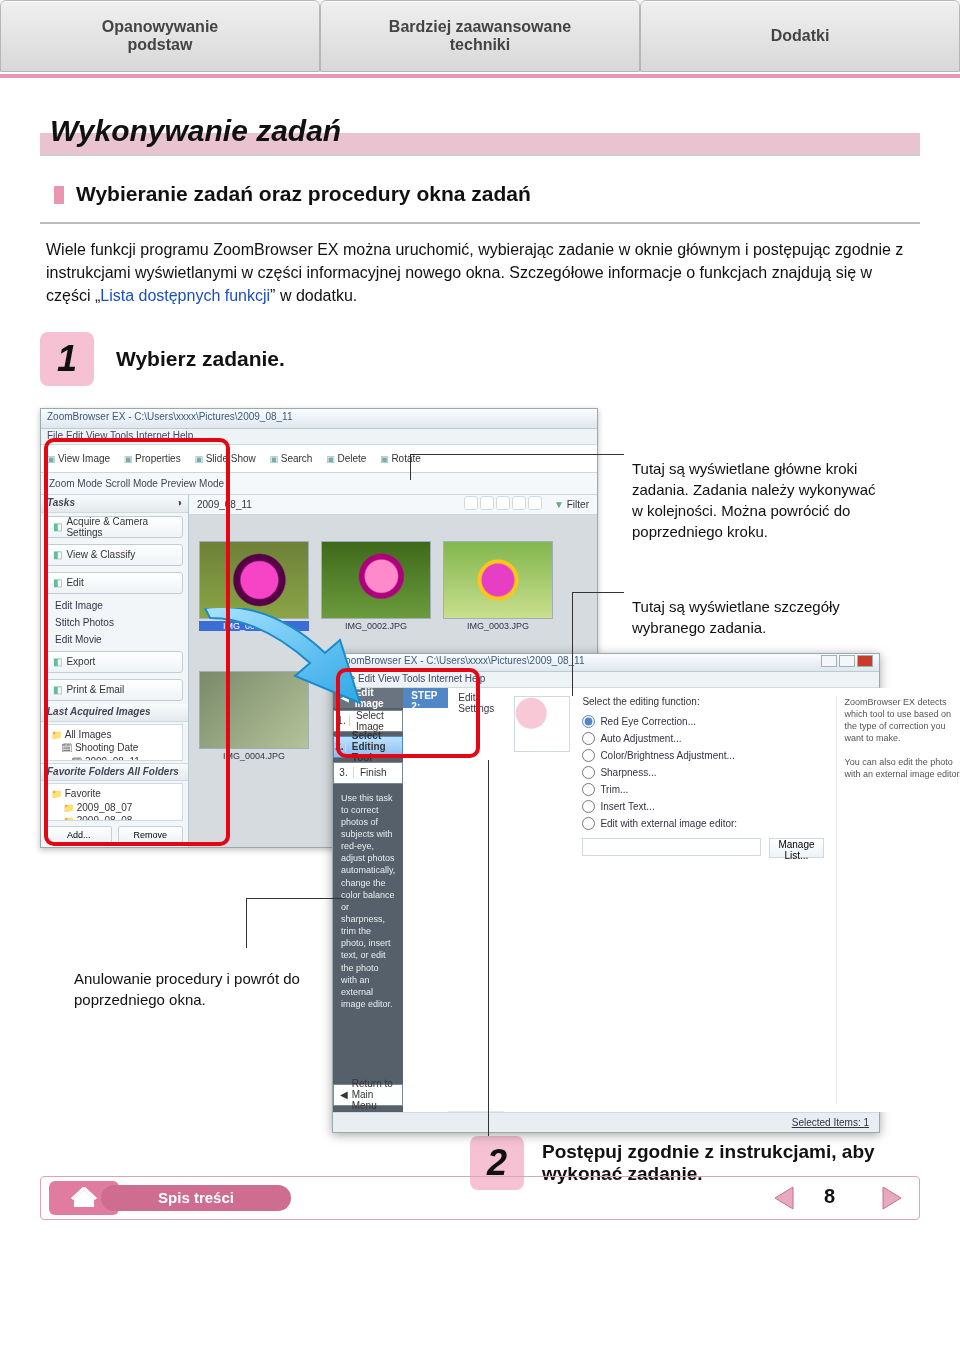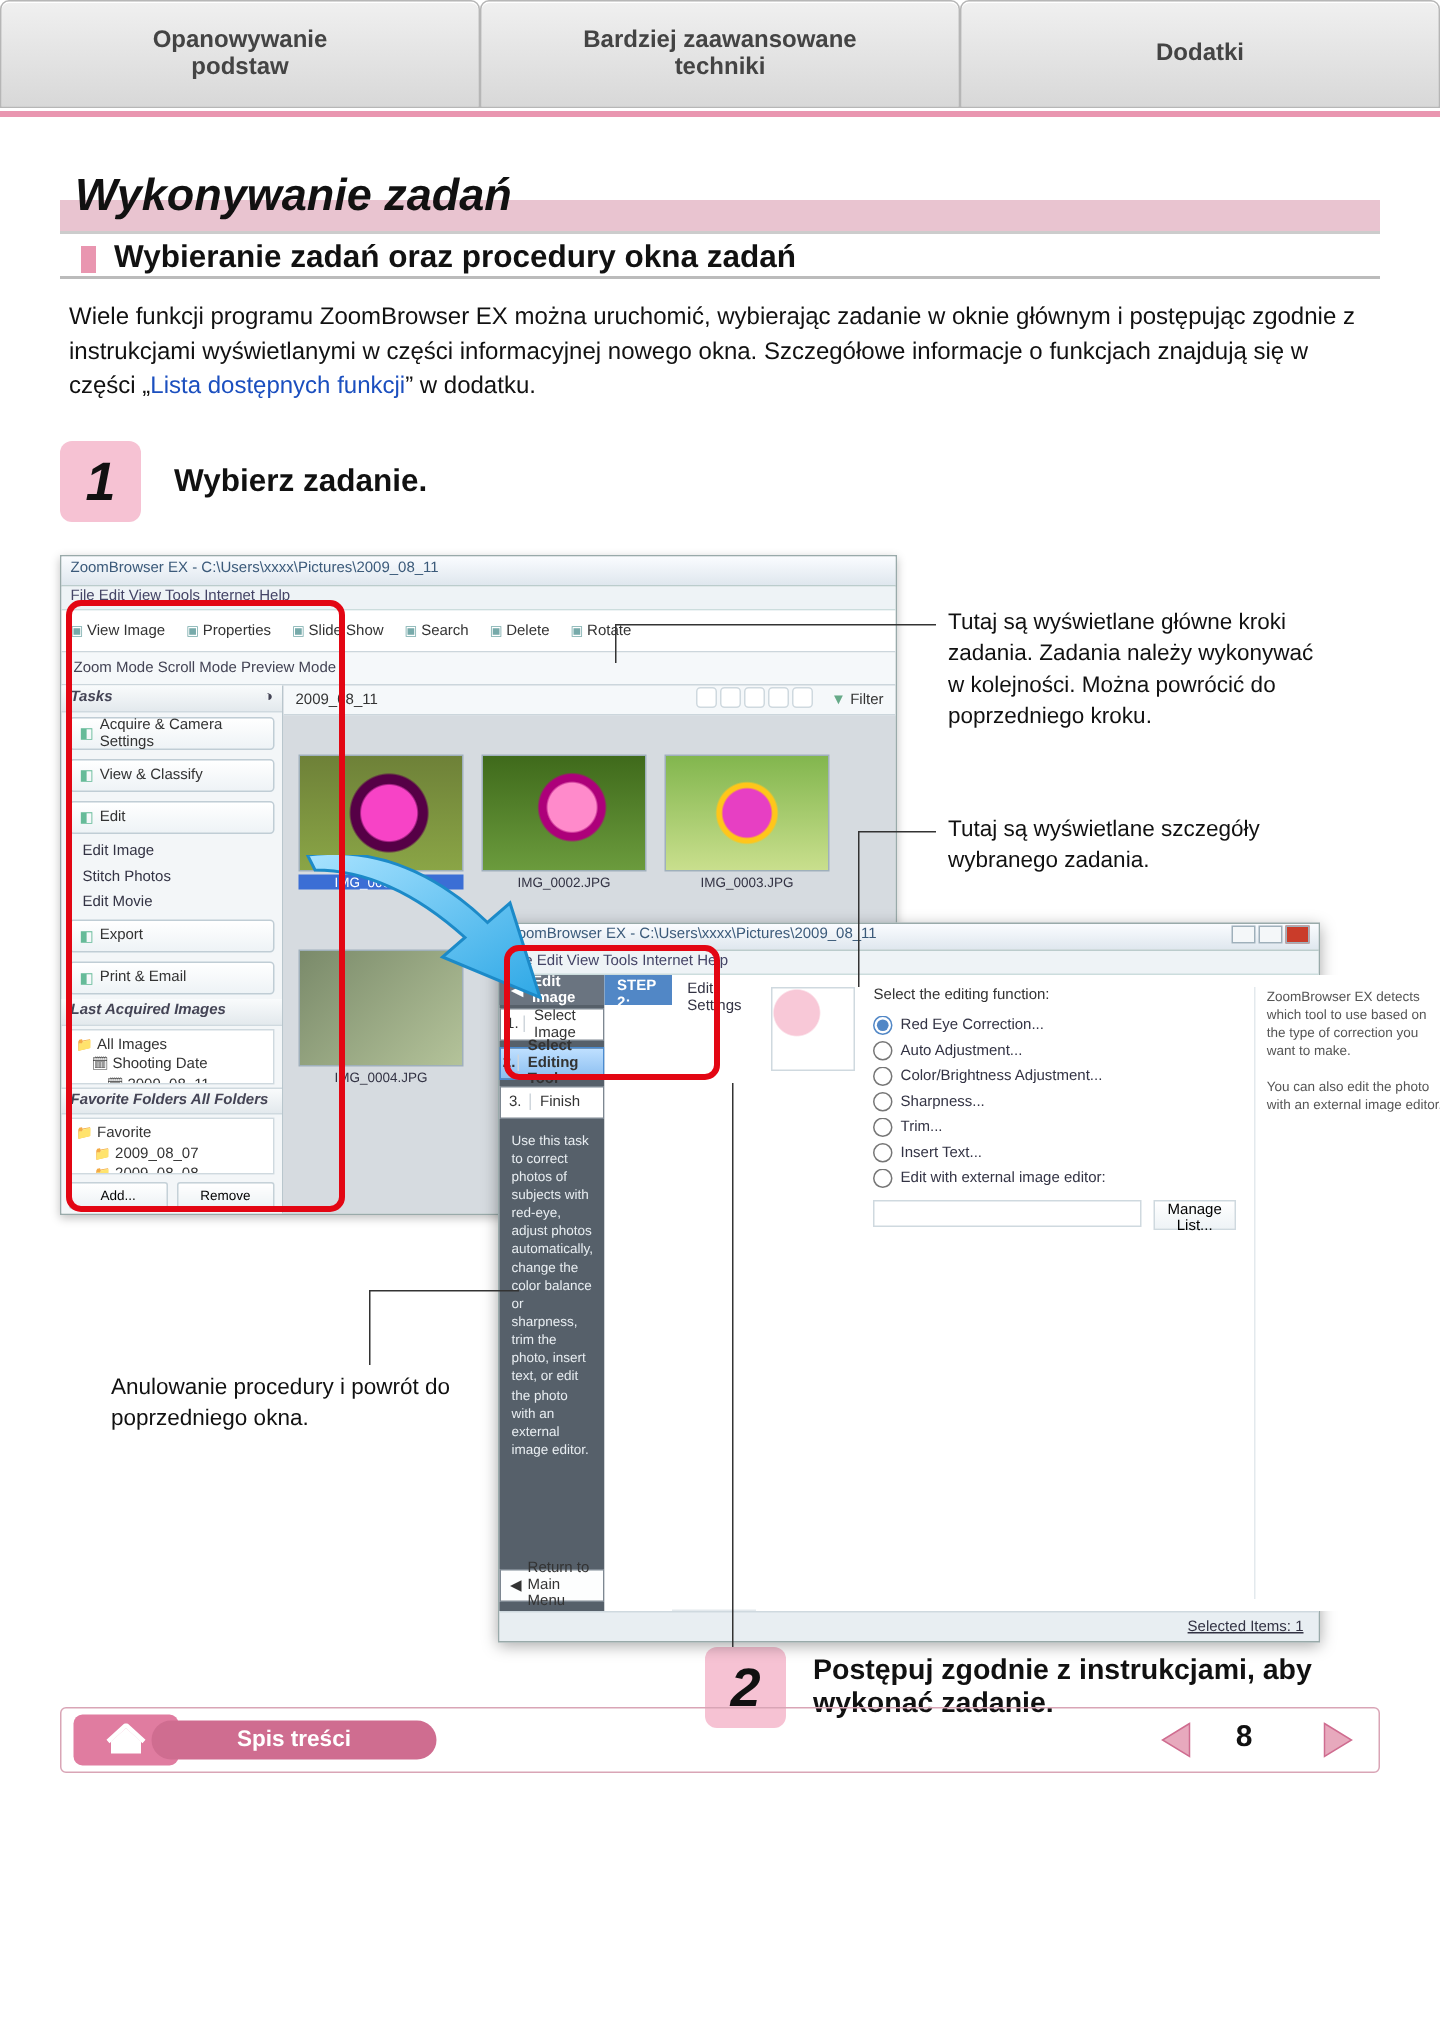--- a/index.html
+++ b/index.html
@@ -19,22 +19,22 @@
   .tab.active {
     background: #e996b0; color: #fff; border-color: #e996b0;
   }
   .page { padding: 30px 40px 24px 40px; }
   .h1 {
     font-size: 30px; font-weight: bold; font-style: italic; padding: 6px 10px;
     background: linear-gradient(#fff 0%, #fff 55%, #e9c4d0 55%, #e9c4d0 100%);
     border-bottom: 2px solid #ccc; color: #111;
   }
   .h2 {
-    font-size: 21px; font-weight: bold; padding: 4px 8px 0 36px;
-    border-bottom: 2px solid #bbb; color: #111;
+    font-size: 21px; font-weight: bold; padding: 4px 8px 16px 36px;
+    border-bottom: 2px solid #bbb; margin-top: 22px; color: #111;
     position: relative;
   }
   .h2::before {
     content: ""; position: absolute; left: 14px; top: 8px; width: 10px; height: 18px;
     background: #e996b0;
   }
   .body-text { font-size: 16px; color: #111; padding: 14px 6px 0 6px; line-height: 1.45; }
   .body-text .link { color: #1b4fbf; }
   .step-row { display: flex; align-items: center; gap: 22px; margin-top: 24px; }
   .step-num {
@@ -142,21 +142,21 @@
   .win-b .selstrip .mcap { position: absolute; left: 8px; top: 52px; font-size: 8px; color: #eef; }
   .win-b .statusbar { height: 20px; background: #e8eef2; border-top: 1px solid #cfd9df; display:flex; justify-content:flex-end; align-items:center; padding:0 10px; color:#334;text-decoration:underline;}
 
   
   .hilite { position: absolute; border: 4px solid #e30613; border-radius: 10px; z-index: 5; pointer-events: none; }
   .hilite.a { left: 4px; top: 30px; width: 186px; height: 408px; }
   .hilite.b { left: 296px; top: 260px; width: 144px; height: 90px; }
 
   
   .callout-line { position: absolute; background: #333; z-index: 6; }
-  .callout-text { position: absolute; font-size: 15px; color: #111; line-height: 1.4; z-index: 6; width: 252px; }
+  .callout-text { position: absolute; font-size: 15px; color: #111; line-height: 1.4; z-index: 6; width: 252px; margin-top: 16px; }
 
   
   .step2 { position: absolute; left: 430px; top: 728px; display: flex; align-items: center; gap: 18px; }
   .step2 .txt { font-size: 19px; font-weight: bold; color: #111; width: 360px; }
 
   
   .footer {
     margin: 14px 40px 28px 40px; height: 44px;
     border: 1px solid #d9a5b6; position: relative; border-radius: 4px;
   }

